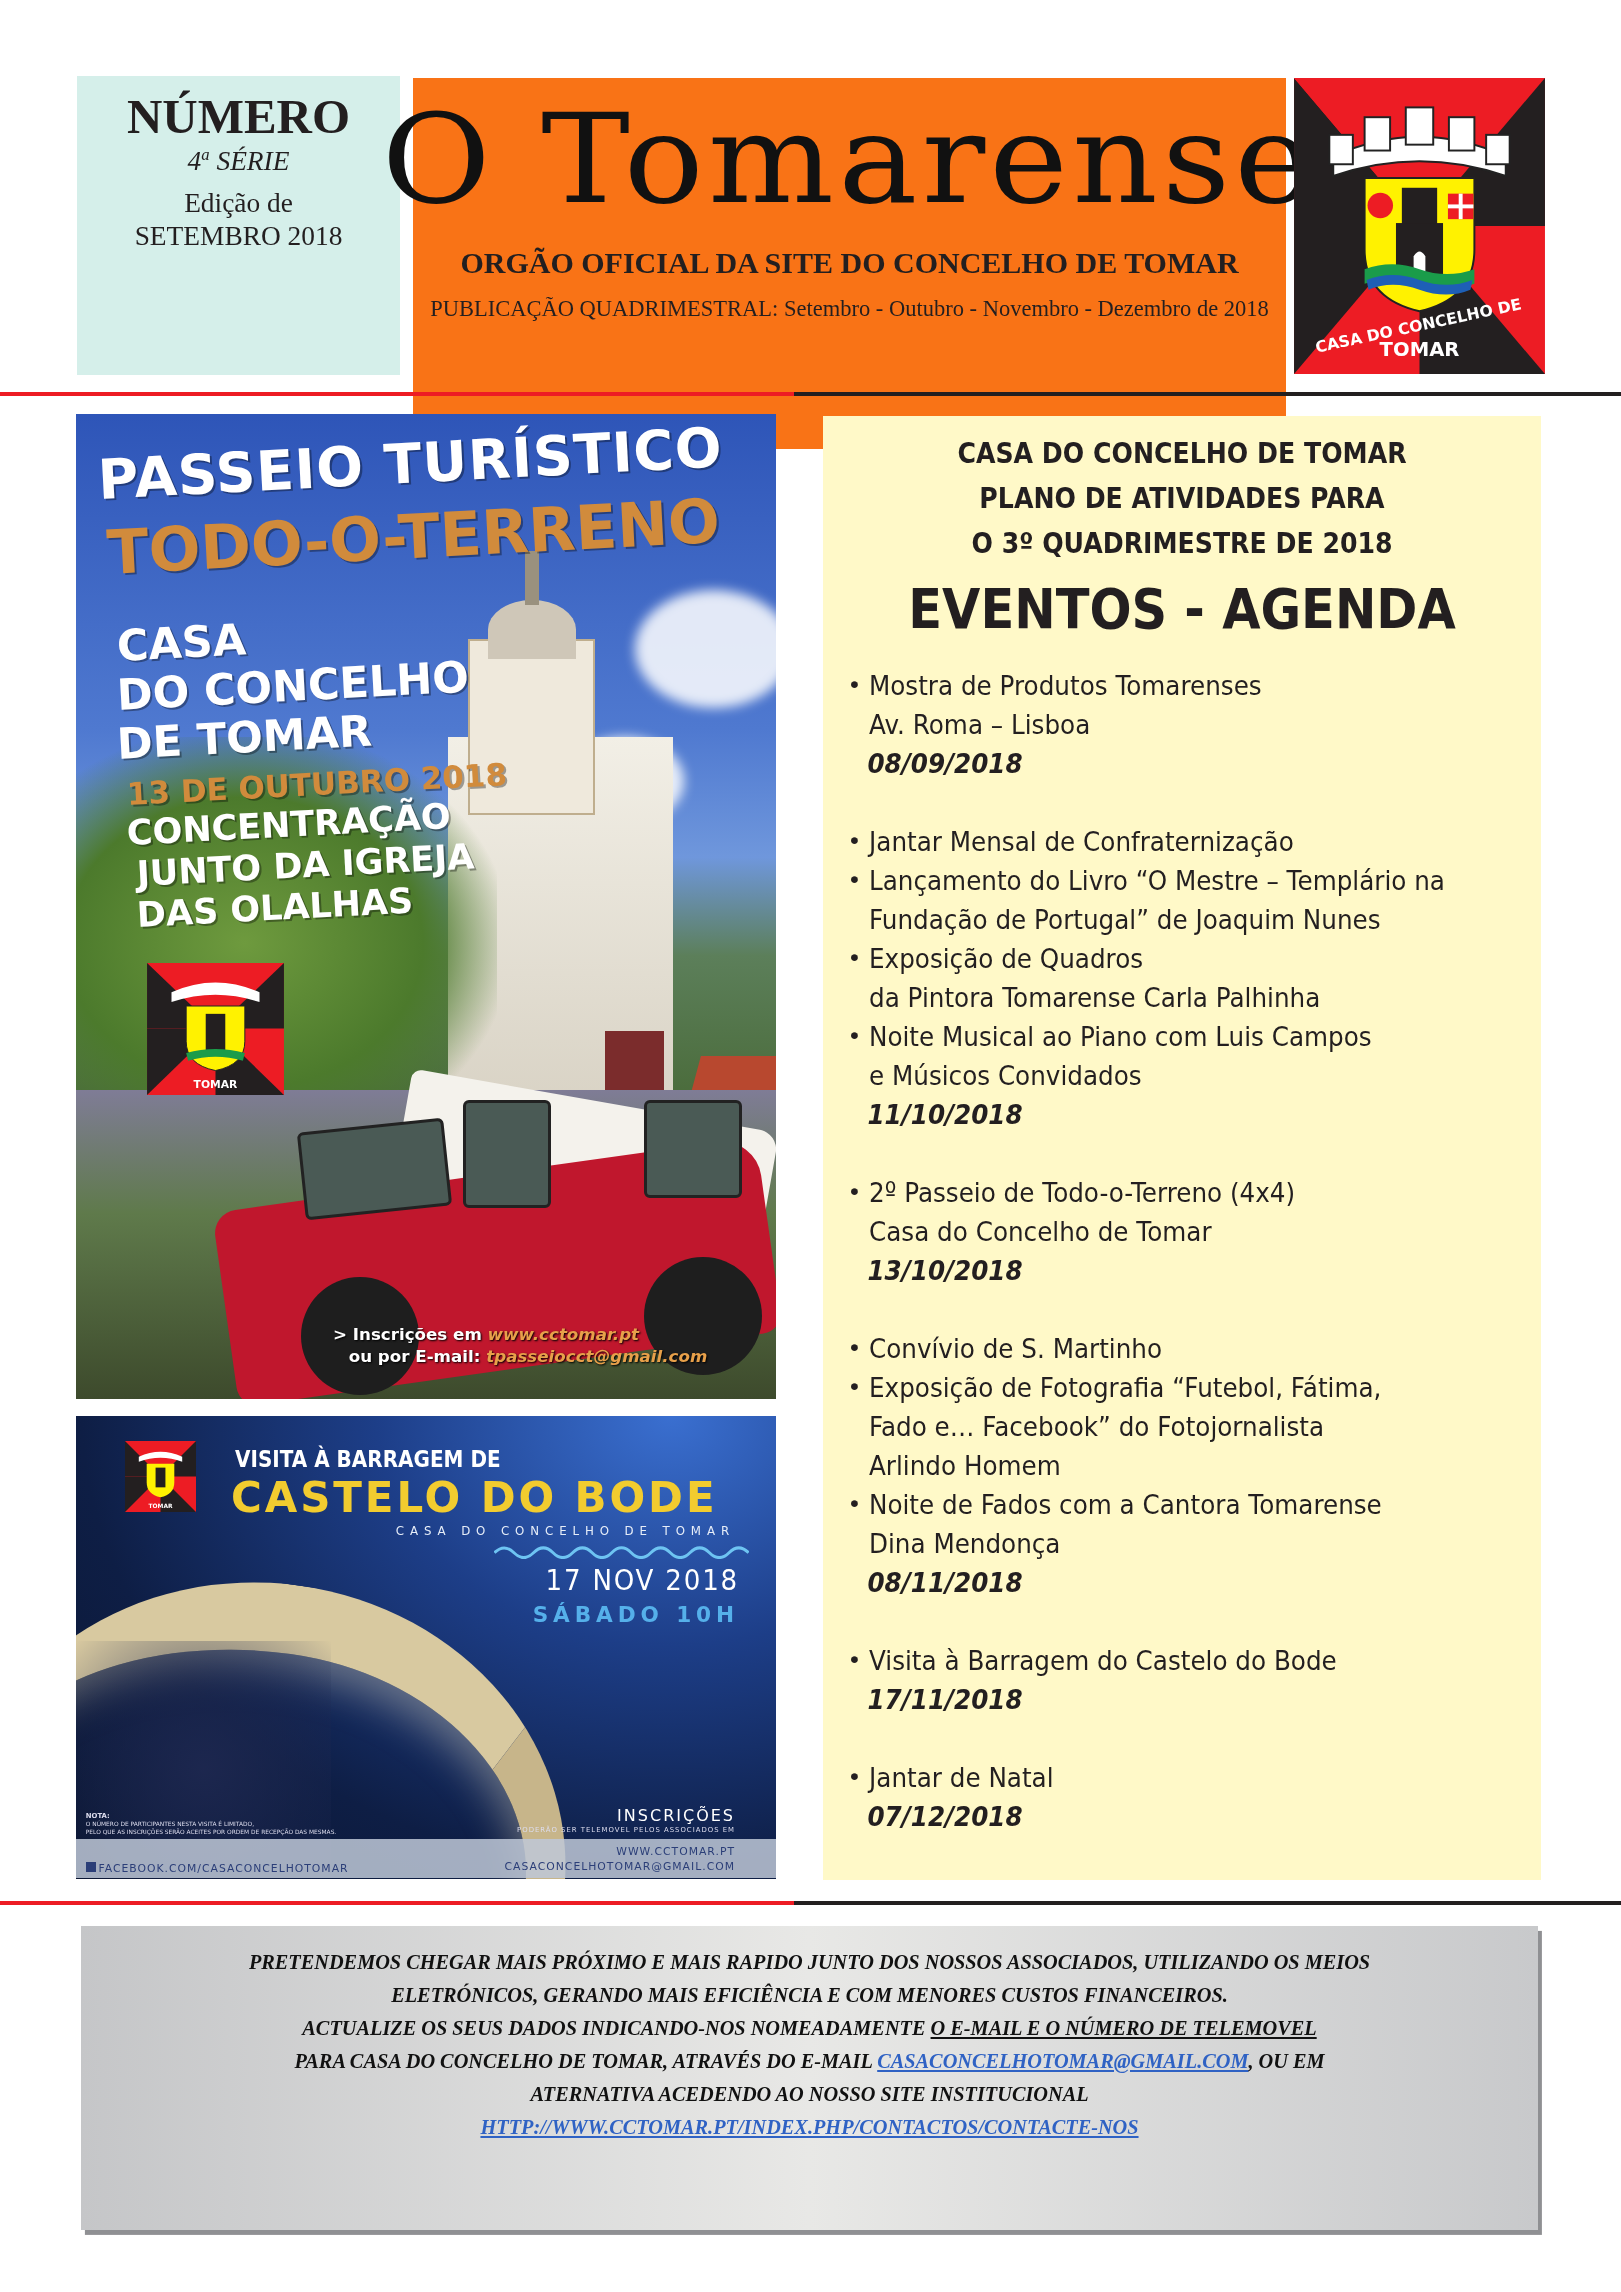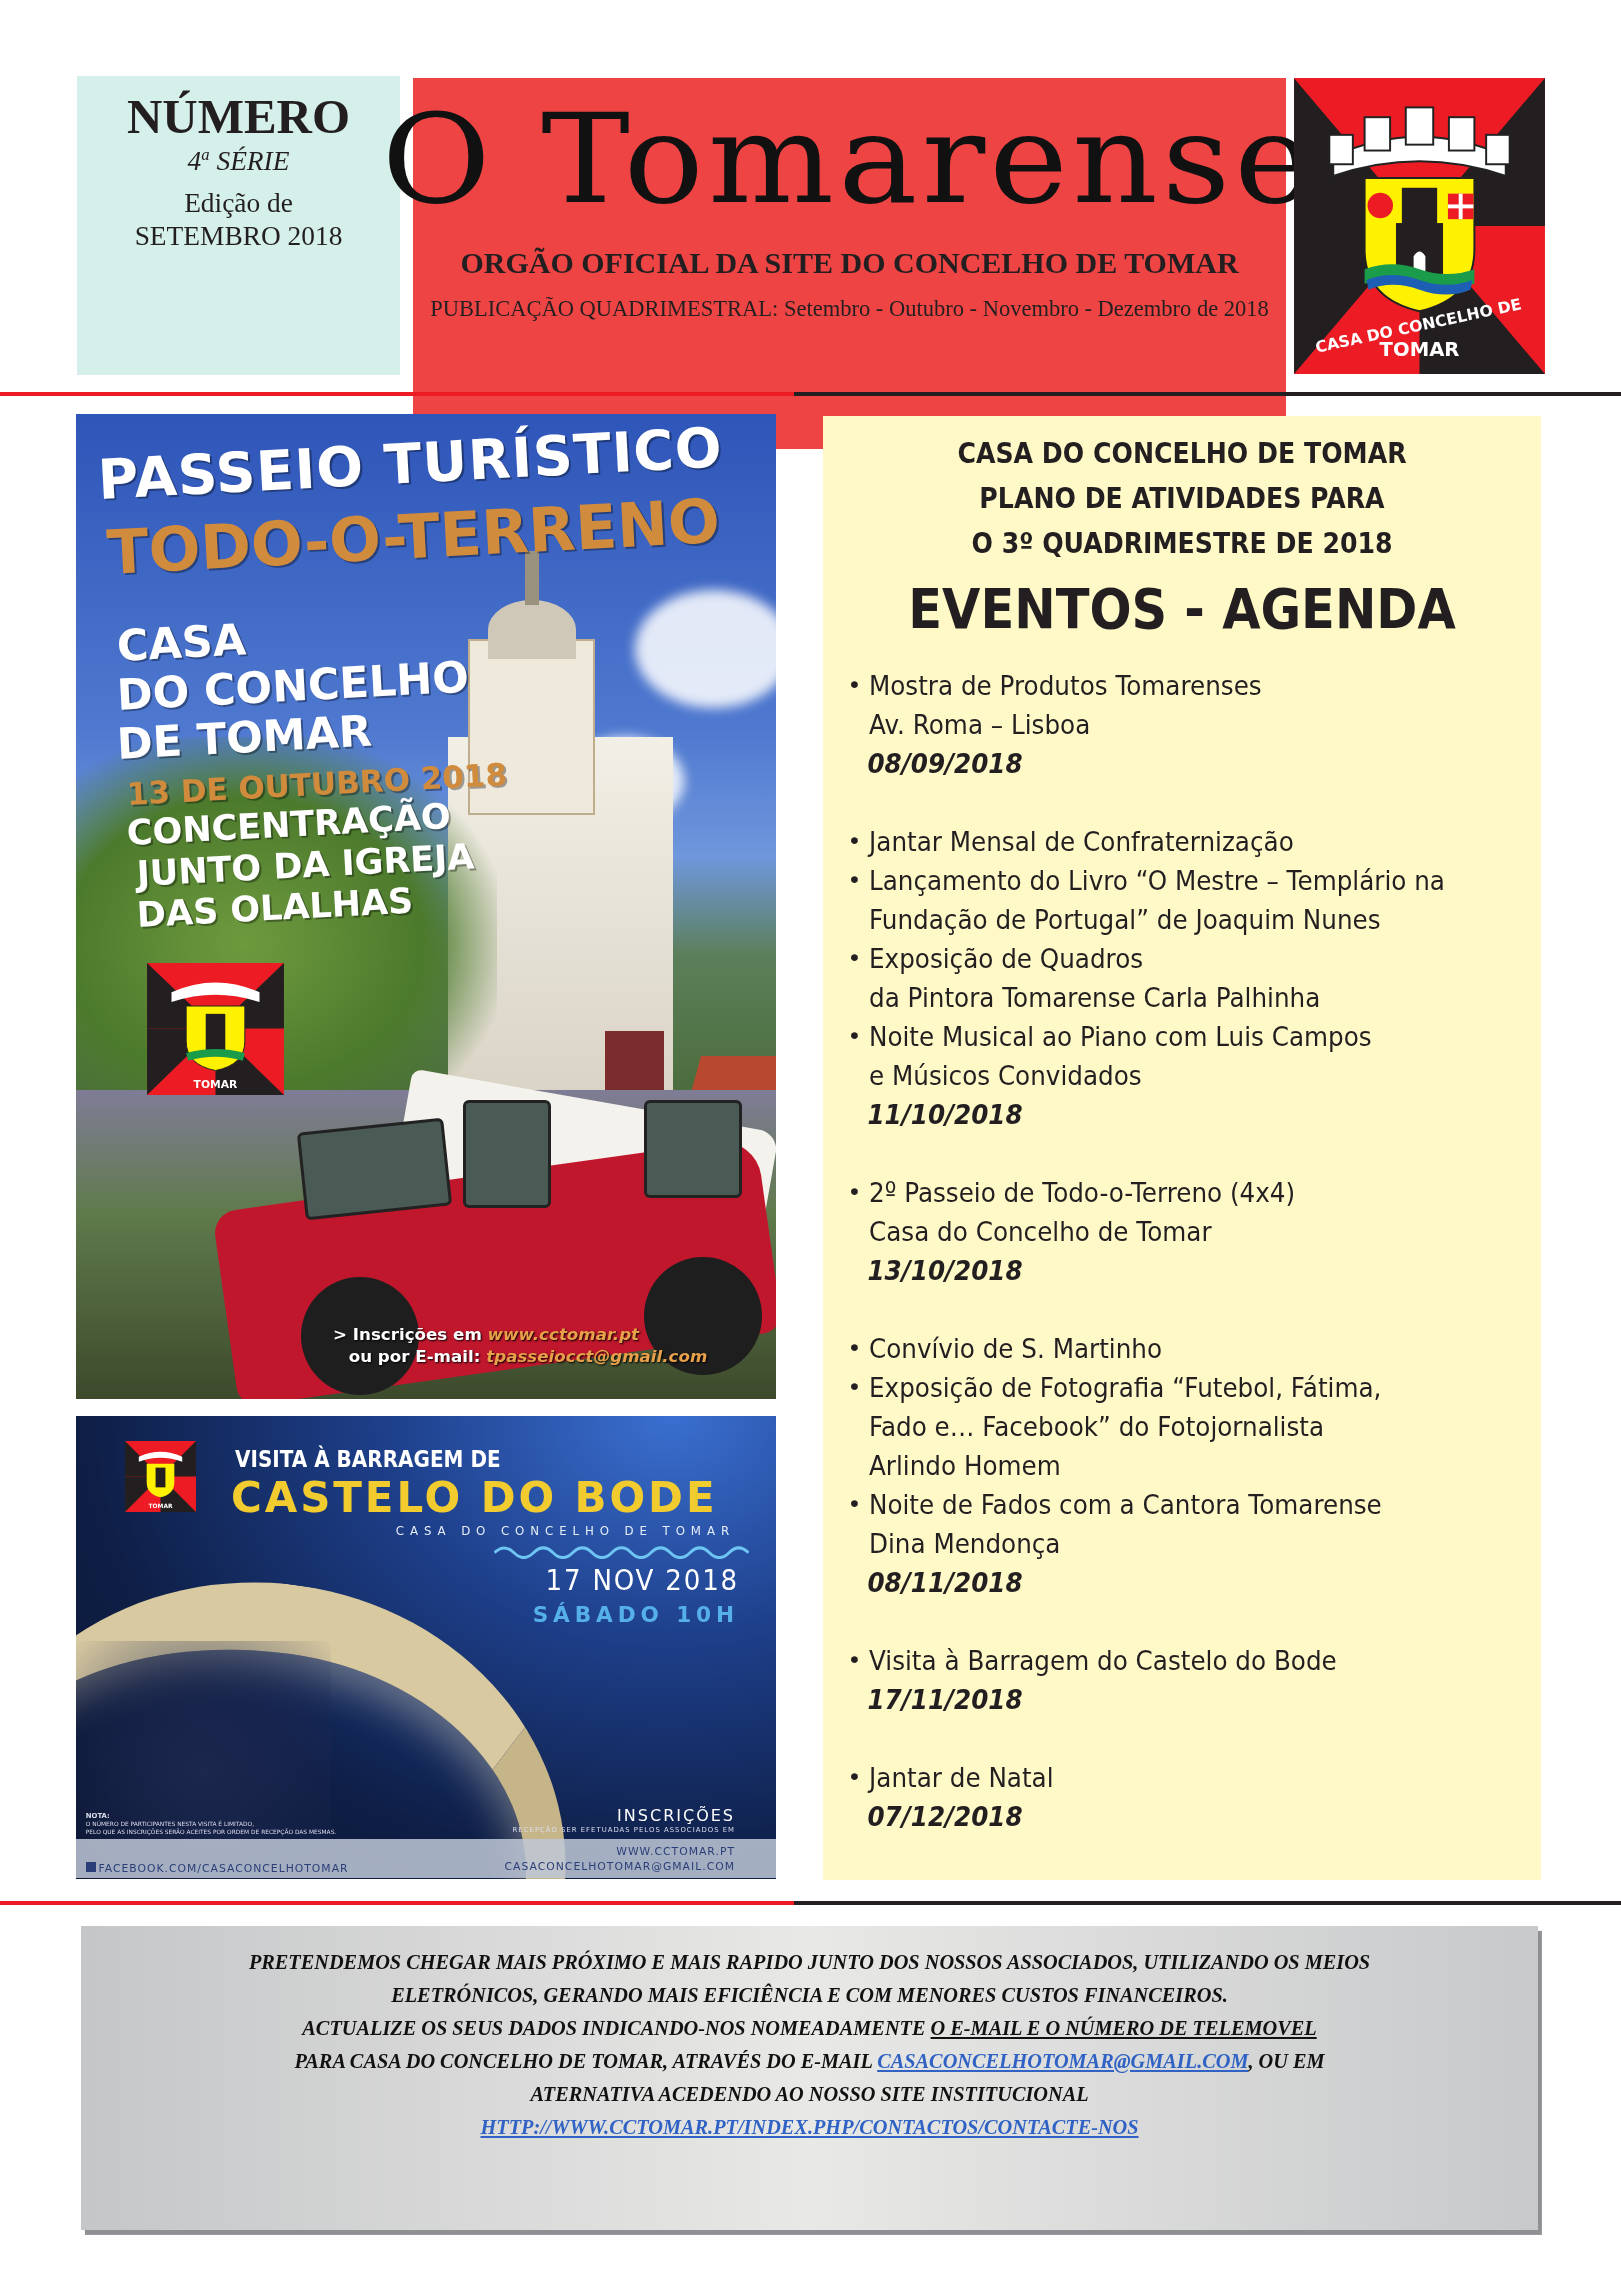--- a/index.html
+++ b/index.html
@@ -13,21 +13,21 @@
     font-family: "Liberation Serif", serif; color: #231f20;
   }
   .num-label { font-weight: bold; font-size: 49px; margin-top: 11.8px; letter-spacing: 0px; }
   .num-value { font-weight: bold; font-size: 102px; line-height: 94px; margin-top: 0px; }
   .num-serie { font-style: italic; font-size: 27.4px; margin-top: 0; }
   .num-serie sup { font-size: 16.7px; }
   .num-ed { font-size: 27.4px; line-height: 33px; margin-top: 9.8px; }
 
   .title-box {
     position: absolute; left: 413px; top: 78px; width: 873px; height: 371px;
-    background: #ef4444; text-align: center; font-family: "Liberation Serif", serif;
+    background: #f97316; text-align: center; font-family: "Liberation Serif", serif;
   }
   .masthead {
     font-family: "DejaVu Serif", serif; font-size: 123px; line-height: 147px;
     margin-top: 7.8px; letter-spacing: 3.9px; color: #111;
     transform: scaleX(1.08); transform-origin: center;
   }
   .subtitle { font-weight: bold; font-size: 30px; margin-top: 13.7px; color: #231f20; }
   .pubinfo { font-size: 22.5px; margin-top: 16px; color: #231f20; }
 
   .crest-box {
@@ -267,21 +267,21 @@
     <path d="M0 12 Q10 2 20 12 T40 12 T60 12 T80 12 T100 12 T120 12 T140 12 T160 12 T180 12 T200 12 T220 12 T240 12 T260 12" fill="none" stroke="#6ec4f2" stroke-width="3"></path>
   </svg>
   <div class="p2-t4">17 NOV 2018</div>
   <div class="p2-t5">SÁBADO 10H</div>
   <div class="p2-nota">
     <b>NOTA:</b><br>
     <span>O NÚMERO DE PARTICIPANTES NESTA VISITA É LIMITADO,</span><br>
     <span>PELO QUE AS INSCRIÇÕES SERÃO ACEITES POR ORDEM DE RECEPÇÃO DAS MESMAS.</span>
   </div>
   <div class="p2-insc-title">INSCRIÇÕES</div>
-  <div class="p2-insc-sub">RECEPÇÃO SER EFETUADAS PELOS ASSOCIADOS EM</div>
+  <div class="p2-insc-sub">PODERÃO SER TELEMOVEL PELOS ASSOCIADOS EM</div>
   <div class="p2-band"></div>
   <div class="p2-fb"><span style="display:inline-block;width:9.8px;height:9.8px;background:#2b3e78;margin-right:2.9px;"></span><span>FACEBOOK.COM/CASACONCELHOTOMAR</span></div>
   <div class="p2-web">
     <div>WWW.CCTOMAR.PT</div>
     <div>CASACONCELHOTOMAR@GMAIL.COM</div>
   </div>
 </div>
 
 <div class="agenda">
   <div class="ag-head">

